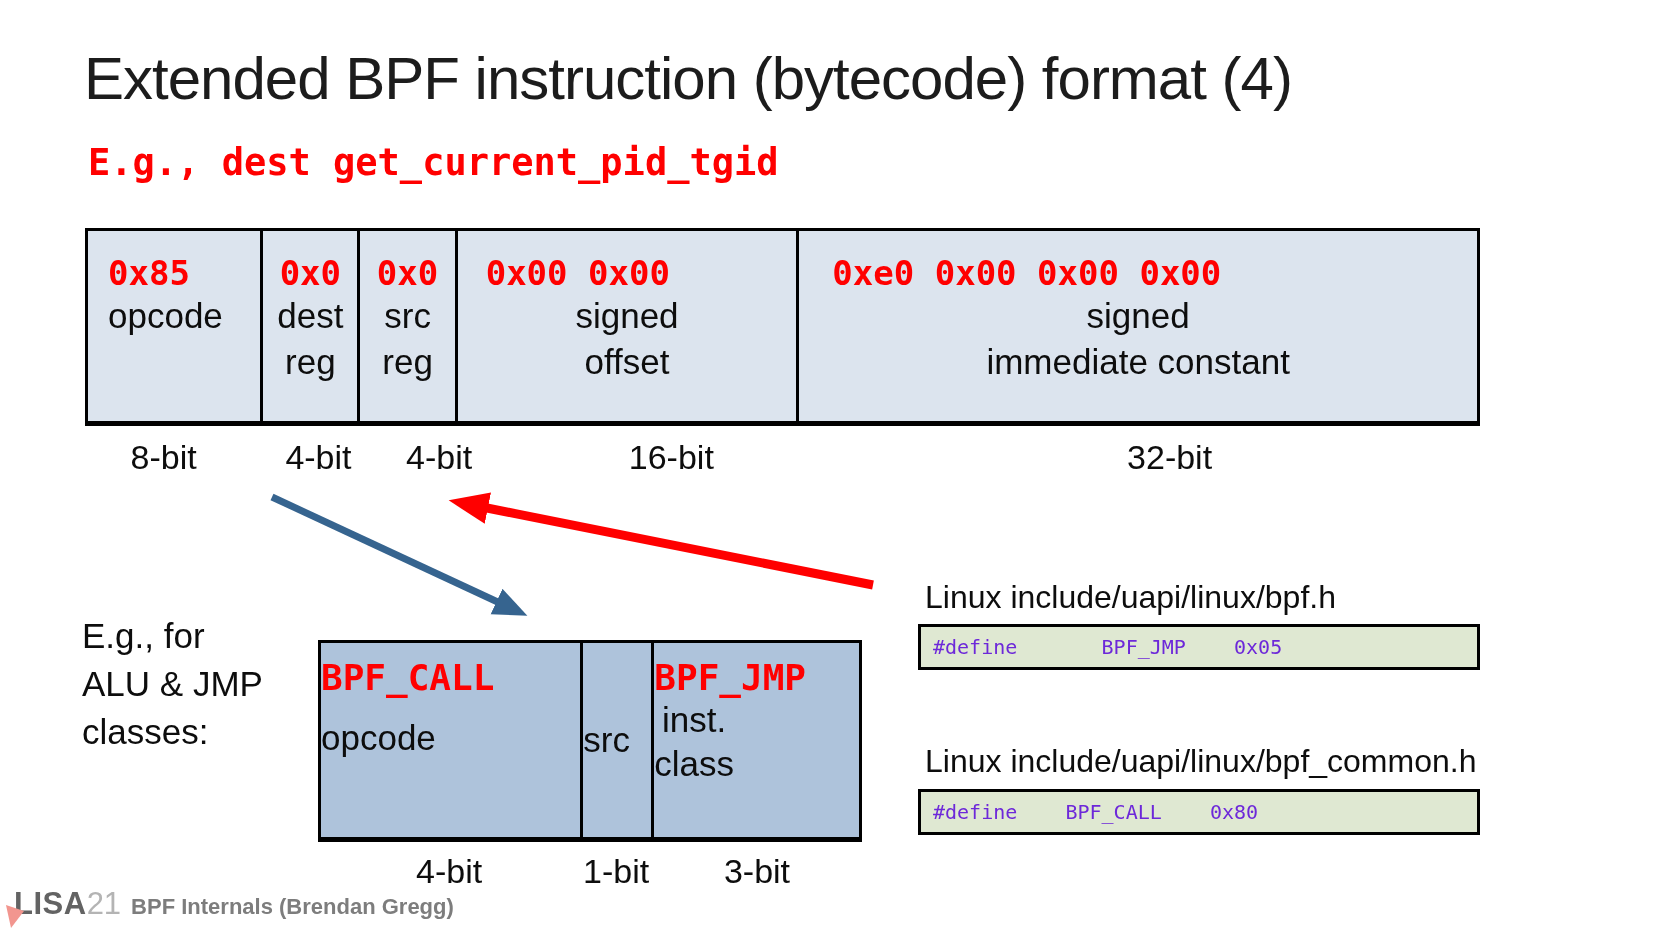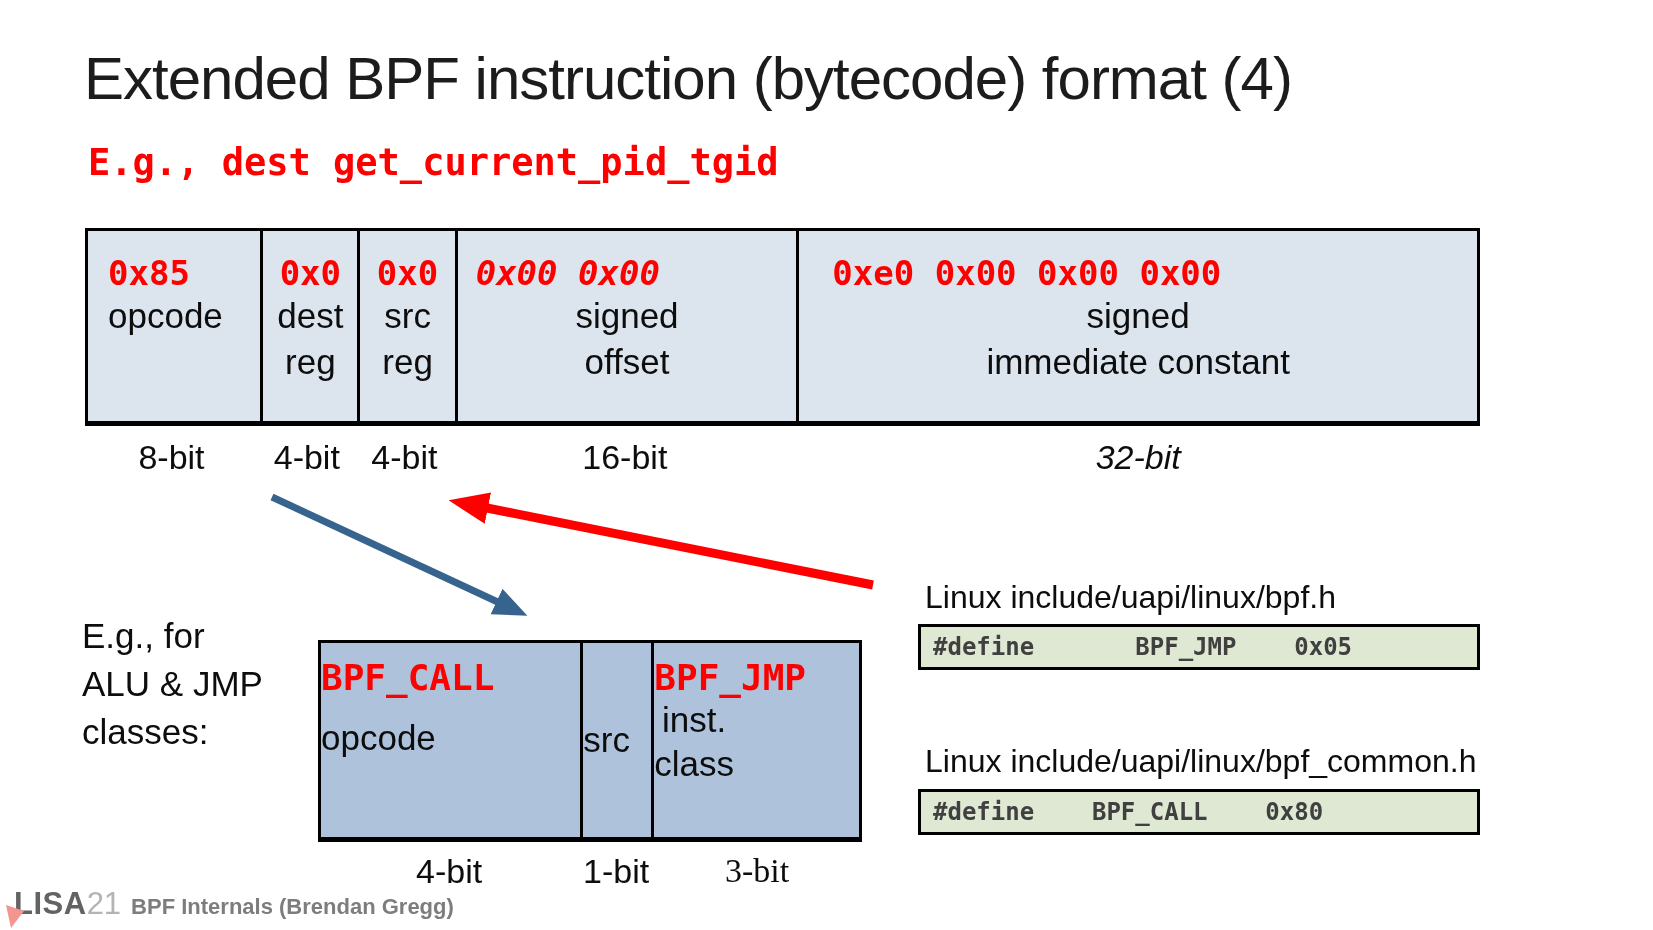--- a/index.html
+++ b/index.html
@@ -41,31 +41,31 @@
   .t1 .cell:first-child { border-left: none; }
   .c-opcode { width: 12.4%; padding-left: 20px; text-align: left; }
   .c-dest   { width: 7.0%;  text-align: center; }
   .c-src    { width: 7.0%;  text-align: center; }
   .c-off    { width: 24.6%; }
   .c-imm    { width: 49.0%; }
   .hex {
     font-family: "DejaVu Sans Mono", monospace; font-weight: bold;
     font-size: 34px; color: var(--accent-red); white-space: pre;
   }
-  .c-off .hex { padding-left: 18px; font-style: italic; }
+  .c-off .hex { padding-left: 28px; }
   .c-imm .hex { padding-left: 33px; }
   .lbl { font-size: 35px; line-height: 1.3; color: #0d0d0d; white-space: pre-line; }
   .c-off .lbl, .c-imm .lbl { text-align: center; }
   .bits-row {
     position: absolute; display: flex; font-size: 34px; color: #0d0d0d;
   }
   .bits-row .b { display: flex; justify-content: center; white-space: nowrap; }
-  .bits1 { left: 85px; top: 438px; width: 1395px; }
+  .bits1 { left: 85px; top: 438px; width: 1395px; gap: 32px; }
   .bits1 .b1 { width: 12.4%; } .bits1 .b2 { width: 7.0%; } .bits1 .b3 { width: 7.0%; }
-  .bits1 .b4 { width: 24.6%; } .bits1 .b5 { width: 49.0%; font-style: italic; }
+  .bits1 .b4 { width: 24.6%; } .bits1 .b5 { width: 49.0%; }
 
   
   .arrows { position: absolute; left: 0; top: 0; width: 1653px; height: 930px; pointer-events: none; }
 
   
   .intro {
     position: absolute; left: 82px; top: 612px;
     font-size: 35px; line-height: 48px; white-space: pre-line; color: #0d0d0d;
   }
 
@@ -80,38 +80,38 @@
   .c2-op  { width: 48.2%; }
   .c2-src { width: 13.2%; justify-content: center; }
   .c2-cls { width: 38.6%; }
   .t2 .val {
     margin-top: 14px; font-family: "DejaVu Sans Mono", monospace; font-weight: bold;
     font-size: 36px; color: var(--accent-red); white-space: nowrap;
   }
   .t2 .lbl2 { font-size: 35px; line-height: 1.25; color: #0d0d0d; text-align: center; white-space: pre-line; }
   .c2-op .lbl2 { margin-top: 18px; }
   .bits2 { left: 318px; top: 852px; width: 544px; }
-  .bits2 .b1 { width: 48.2%; } .bits2 .b2 { width: 13.2%; } .bits2 .b3 { width: 38.6%; font-family: Liberation Serif, serif; }
+  .bits2 .b1 { width: 48.2%; } .bits2 .b2 { width: 13.2%; } .bits2 .b3 { width: 38.6%; }
 
   
   .ref-heading {
     position: absolute; left: 925px; font-size: 32px; color: #0d0d0d; white-space: nowrap;
   }
   .rh1 { top: 579px; }
   .rh2 { top: 743px; }
   .codebox {
     position: absolute; left: 918px; width: 562px; height: 46px;
     background: var(--code-bg); border: 3px solid var(--border-black);
     display: flex; align-items: center; padding-left: 12px;
   }
   .cb1 { top: 624px; }
   .cb2 { top: 789px; }
   .codebox .code {
-    font-family: "DejaVu Sans Mono", monospace; font-weight: bold;
-    font-size: 24px; color: #404040; white-space: pre;
+    font-family: "DejaVu Sans Mono", monospace; font-weight: normal;
+    font-size: 20px; color: #6d28d9; white-space: pre;
   }
 
   
   .footer { position: absolute; left: 14px; top: 886px; white-space: nowrap; }
   .footer .brand { font-size: 31px; font-weight: bold; color: var(--footer-brand); letter-spacing: 0.5px; }
   .footer .year  { font-size: 31px; color: var(--footer-year); }
   .footer .ftext { font-size: 22px; color: var(--footer-gray); margin-left: 10px; font-weight: bold; }
   .corner-mark { position: absolute; left: 0; top: 0; width: 1653px; height: 930px; pointer-events: none; }
 </style>
 </head>

